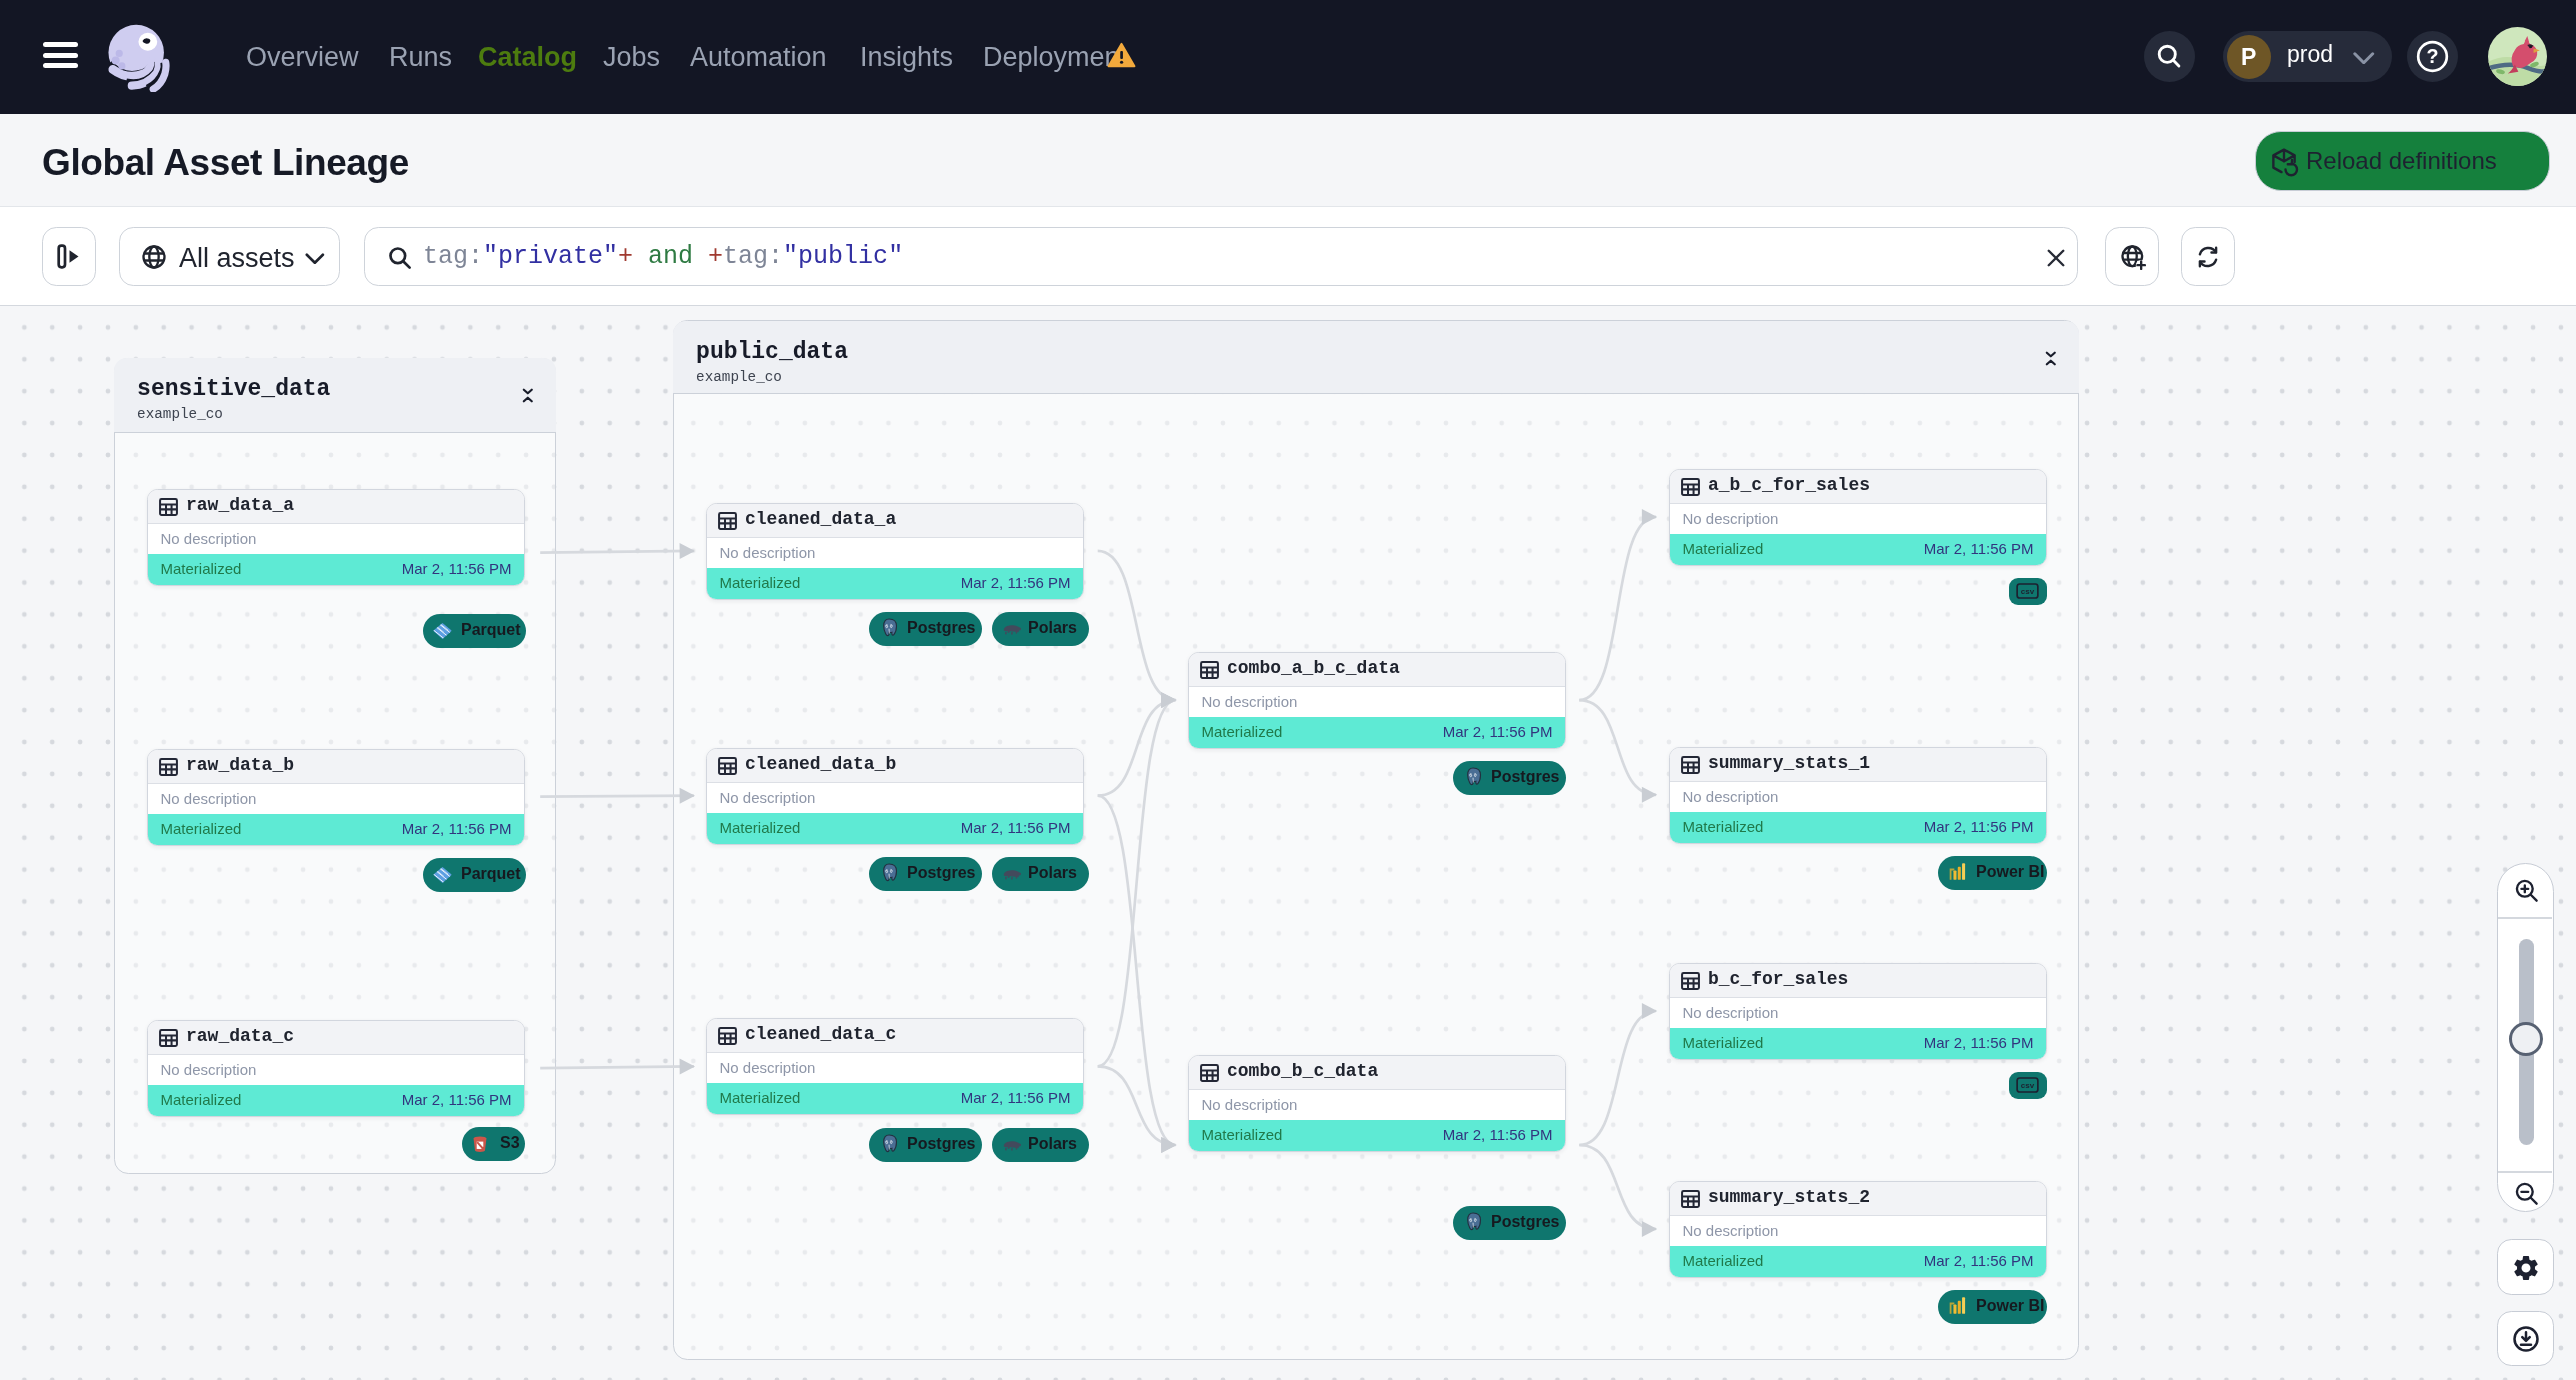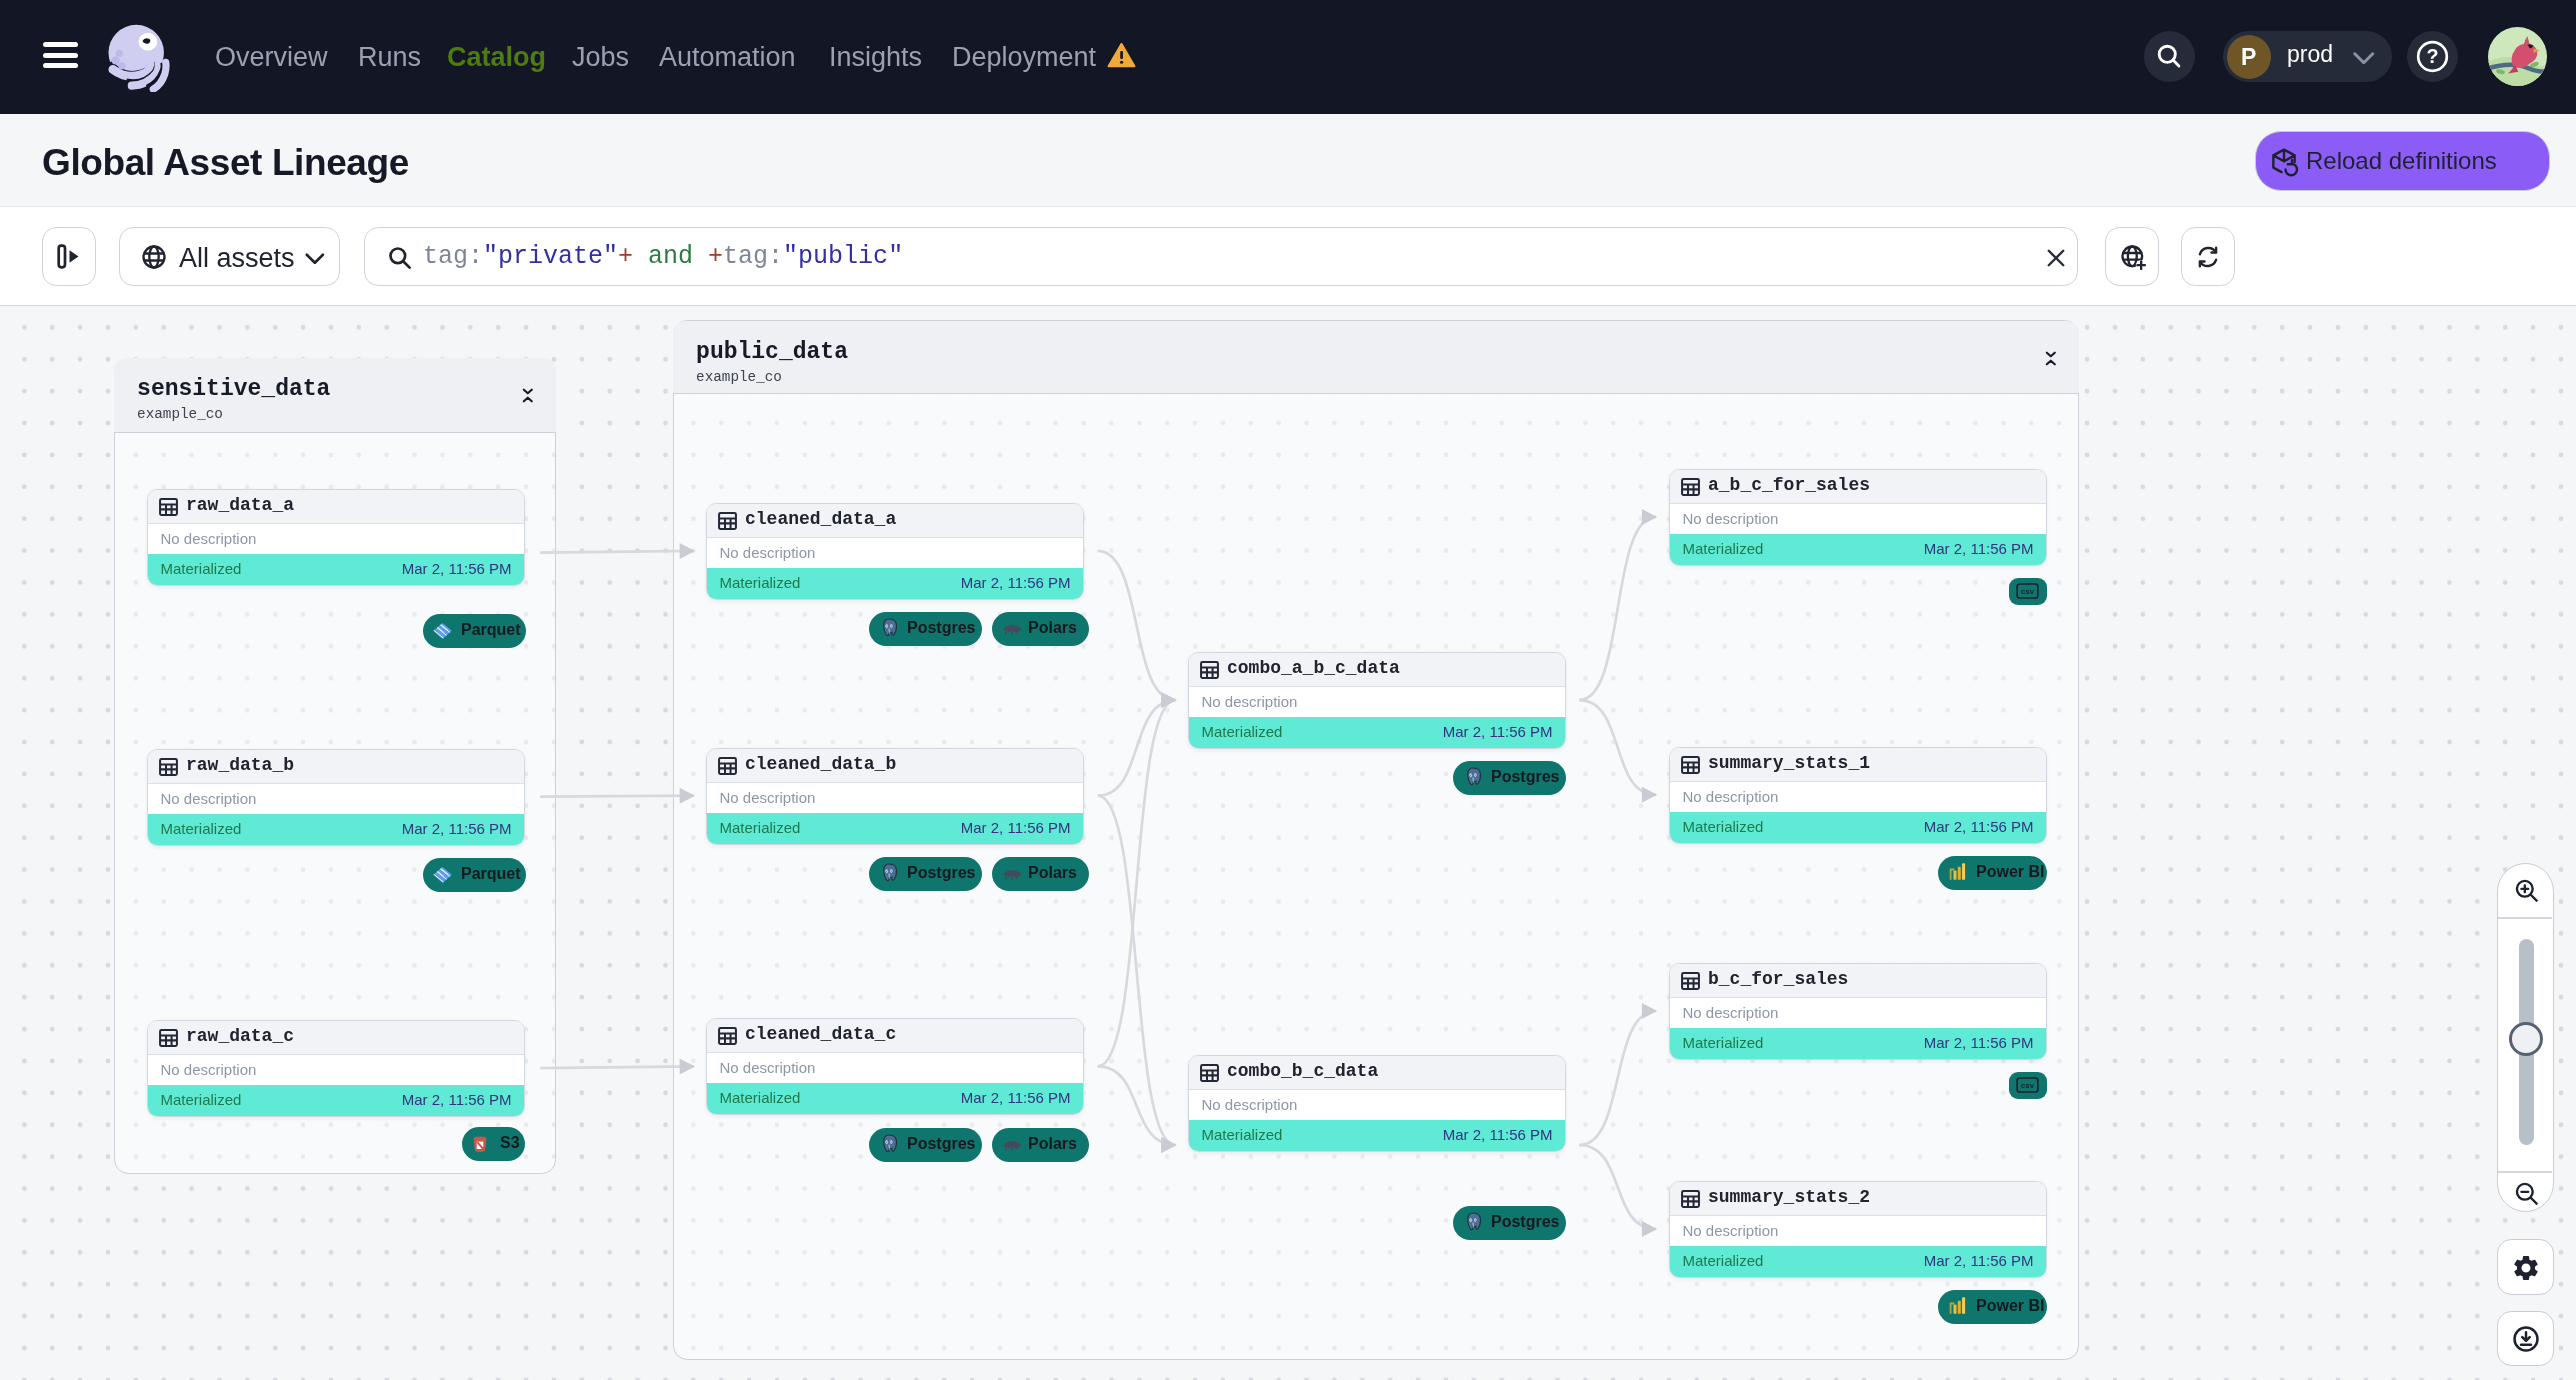--- a/index.html
+++ b/index.html
@@ -1,25 +1,25 @@
 <!DOCTYPE html>
 <html style="font-size:14.3px"><head><meta charset="utf-8"><style>
 * { margin:0; padding:0; box-sizing:border-box; }
 html,body { width:2576px; height:1380px; overflow:hidden; background:#f5f6f8;
   font-family:"Liberation Sans", sans-serif; }
 .abs { position:absolute; }
 
 .nav { position:absolute; left:0; top:0; width:2576px; height:114px; background:#131624; }
-.nav .tab { position:absolute; top:0; height:114px; line-height:114px; font-size:27px; color:#9aa2b2; white-space:nowrap;}
+.nav .tab { position:absolute; top:0; height:114px; line-height:114px; font-size:27px; color:#9aa2b2; white-space:nowrap;margin-left:31px;}
 .nav .tab.active { color:#4d7c0f; font-weight:700; }
 .burger span{ position:absolute; left:43px; width:35px; height:4.5px; border-radius:2.7px; background:#fff; }
 
 .phead { position:absolute; left:0; top:114px; width:2576px; height:93px; background:#f5f6f8; border-bottom:0.9px solid #e3e6ea;}
 .ptitle { position:absolute; left:42px; top:28px; font-size:37px; font-weight:700; color:#161a26; letter-spacing:-0.4px;}
-.reloadbtn { position:absolute; left:2255px; top:17px; width:295px; height:60px; border:1.8px solid #c8cdd6; border-radius:26px; background:#8b5cf6; }
+.reloadbtn { position:absolute; left:2255px; top:17px; width:295px; height:60px; border:1.8px solid #c8cdd6; border-radius:26px; background:#15803d; }
 .reloadbtn span { position:absolute; left:50px; top:15px; font-size:24px; color:#1e2230; }
 
 .toolbar { position:absolute; left:0; top:207px; width:2576px; height:99px; background:#fff; border-bottom:1.8px solid #d4d8de; }
 .tbtn { position:absolute; top:19.7px; height:59px; background:#fff; border:1.8px solid #ced3da; border-radius:14.3px; }
 .searchtxt { position:absolute; left:58px; top:14.3px; font-family:"Liberation Mono", monospace; font-size:25px; letter-spacing:0px; white-space:pre; }
 
 .canvas { position:absolute; left:0; top:307px; width:2576px; height:1073px; background-color:#f5f6f8; }
 .group { position:absolute; border:1.8px solid #ccd1d9; border-radius:14.3px; background:rgba(255,255,255,0.45); }
 .ghead { position:absolute; left:-0.9px; top:-0.9px; right:-0.9px; background:#eef0f4; border-bottom:1.8px solid #ccd1d9; border-radius:12.5px 12.5px 0 0; }
 .gtitle { position:absolute; left:23px; top:18px; font-family:"Liberation Mono", monospace; font-weight:700; font-size:23px; color:#171b28; }

